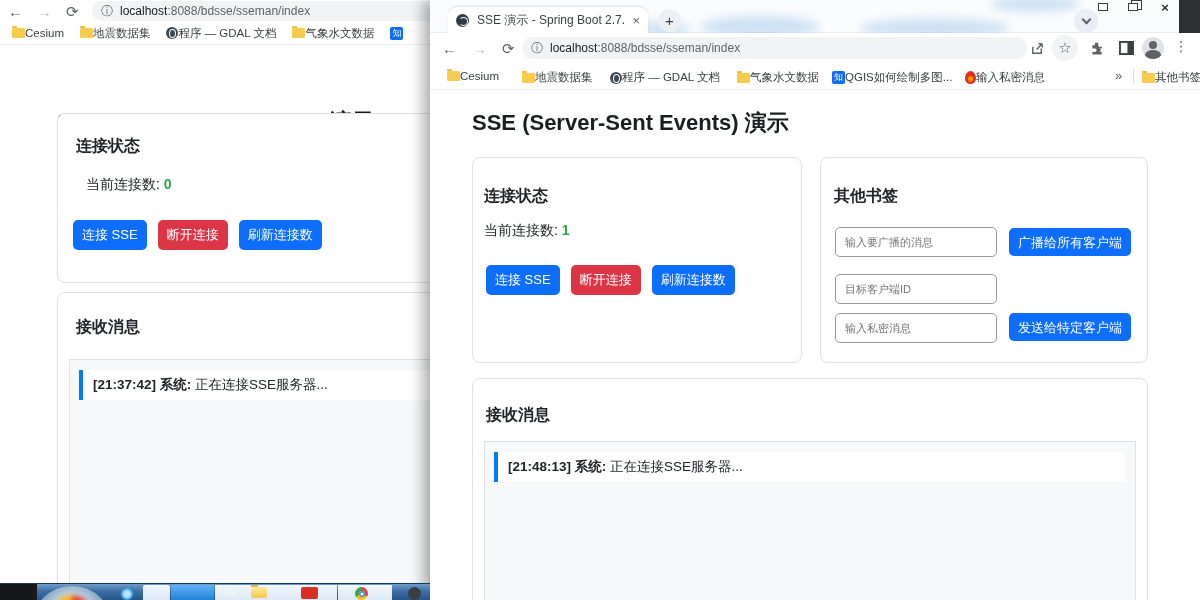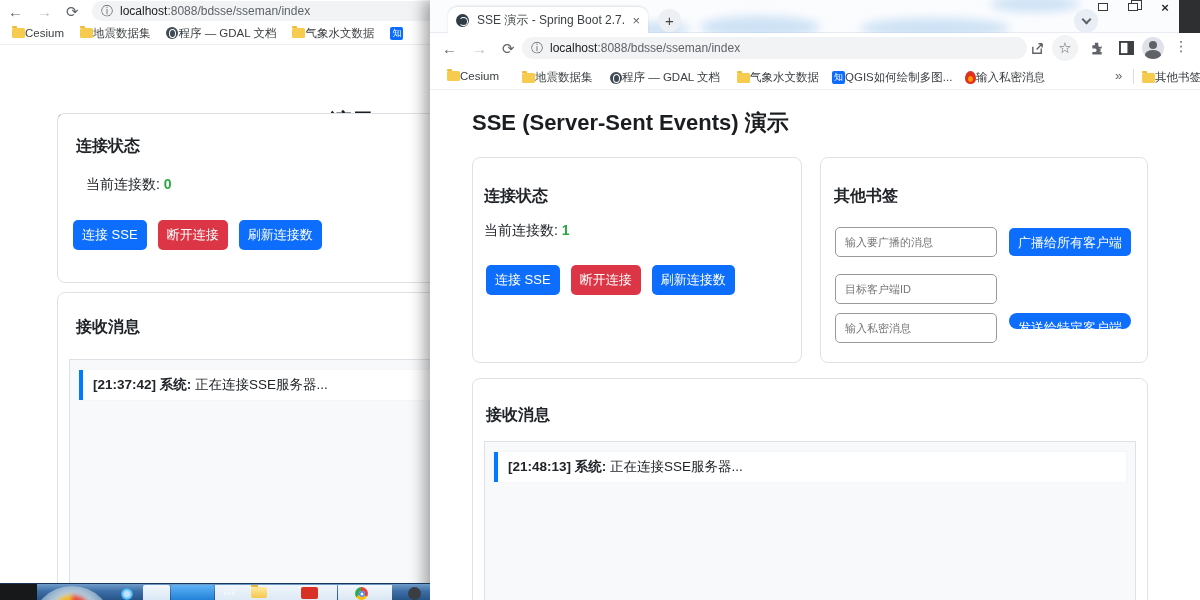--- a/index.html
+++ b/index.html
@@ -298,21 +298,21 @@
         <button class="btn blue">刷新连接数</button>
       </div>
     </div>
 
     <div class="card" style="left:390px; top:67px; width:328px; height:206px;">
       <div class="card-h" style="left:13px; top:28px;">其他书签</div>
       <input class="field" style="left: 14px; top: 69px; width: 162px;" placeholder="输入要广播的消息">
       <button class="btn blue" style="position:absolute; left:188px; top:70px; height:28px;">广播给所有客户端</button>
       <input class="field" style="left: 14px; top: 116px; width: 162px;" placeholder="目标客户端ID">
       <input class="field" style="left: 14px; top: 155px; width: 162px;" placeholder="输入私密消息">
-      <button class="btn blue" style="position:absolute; left:188px; top:155px; height:16px;border-radius:12px;">发送给特定客户端</button>
+      <button class="btn blue" style="position:absolute; left:188px; top:155px; height:28px;">发送给特定客户端</button>
     </div>
 
     <div class="card" style="left:42px; top:288px; width:676px; height:290px;">
       <div class="card-h" style="left:13px; top:26px;">接收消息</div>
       <div class="msgarea" style="left:11px; top:62px; width:652px; height:215px;">
         <div class="msg">
           <b><span>[21:48:13]</span> <span>系统:</span></b>
           <span>正在连接SSE服务器...</span>
         </div>
       </div>

